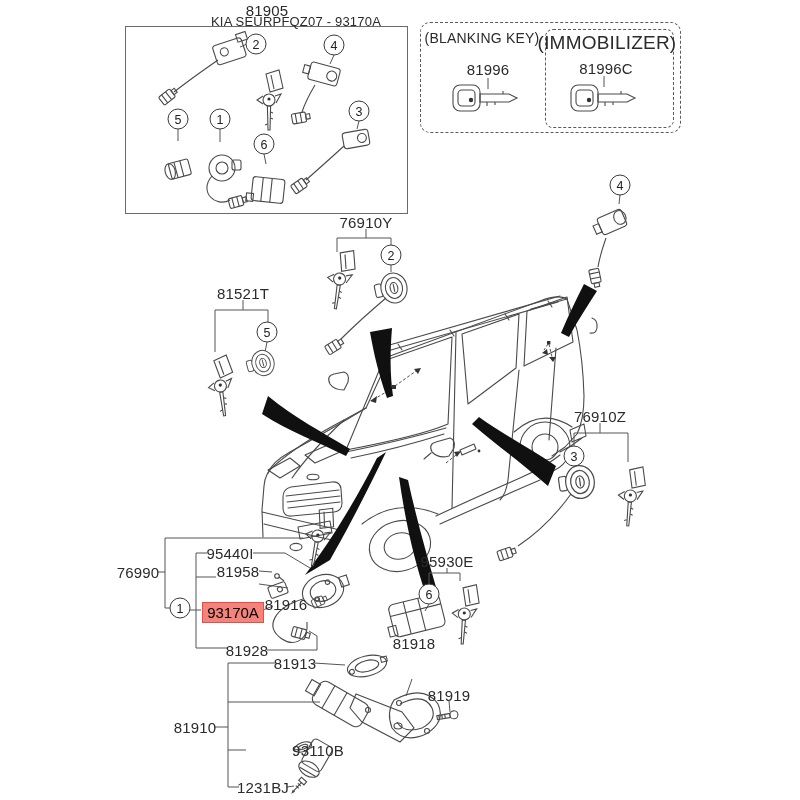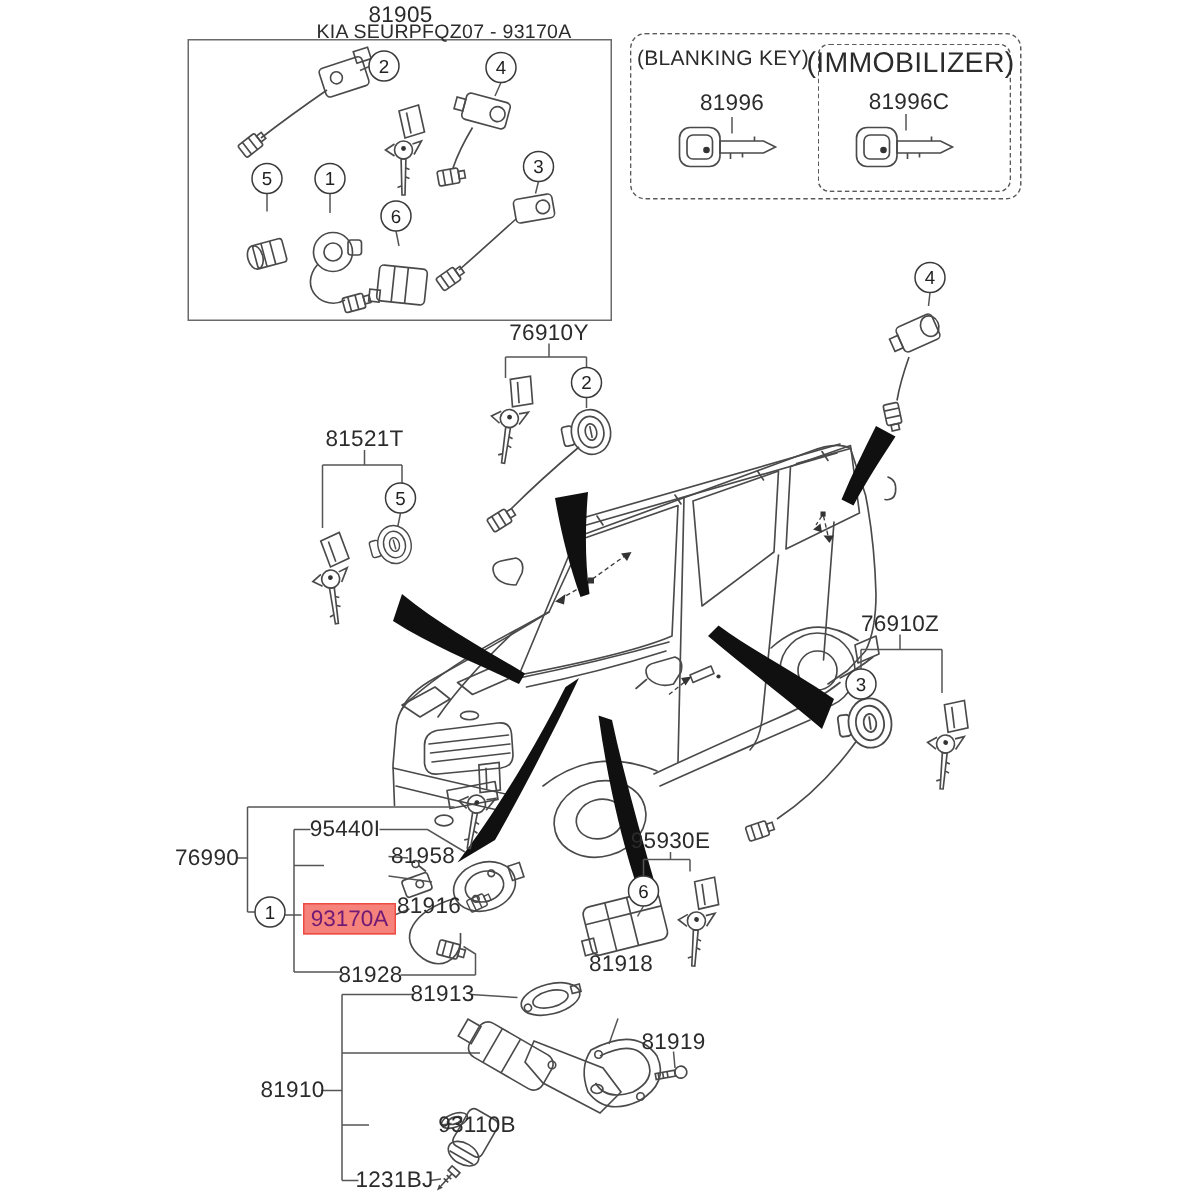--- a/index.html
+++ b/index.html
@@ -334,23 +334,23 @@
   <div class="lbl" style="left:488px;top:69px;">81996</div>
   <div class="lbl boxtitle2" style="left:607px;top:43px;">(IMMOBILIZER)</div>
   <div class="lbl" style="left:606px;top:68px;">81996C</div>
 
   <div class="lbl" style="left:366px;top:222px;">76910Y</div>
   <div class="lbl" style="left:243px;top:293px;">81521T</div>
   <div class="lbl" style="left:600px;top:416px;">76910Z</div>
   <div class="lbl" style="left:447px;top:561px;">95930E</div>
   <div class="lbl" style="left:138px;top:572px;">76990</div>
   <div class="lbl" style="left:230px;top:553px;">95440I</div>
-  <div class="lbl" style="left:238px;top:571px;margin-left:44px;">81958</div>
+  <div class="lbl" style="left:238px;top:571px;">81958</div>
   <div class="lbl" style="left:238px;top:604px;margin-left:48px;">81916</div>
-  <div class="hl" style="background: rgb(245, 131, 124); border: 1.5px solid rgb(238, 75, 66); color: #701a75;">93170A</div>
+  <div class="hl" style="background: rgb(245, 131, 124); border: 1.5px solid rgb(238, 75, 66); color: #000000;">93170A</div>
   <div class="lbl" style="left:247px;top:650px;">81928</div>
   <div class="lbl" style="left:295px;top:663px;">81913</div>
   <div class="lbl" style="left:414px;top:643px;">81918</div>
   <div class="lbl" style="left:449px;top:695px;">81919</div>
   <div class="lbl" style="left:195px;top:727px;">81910</div>
   <div class="lbl" style="left:270px;top:750px;margin-left:48px;">93110B</div>
   <div class="lbl" style="left:263px;top:787px;">1231BJ</div>
 
   <div class="callout" style="left:220px;top:119px;">1</div>
   <div class="callout" style="left:256px;top:44px;">2</div>

